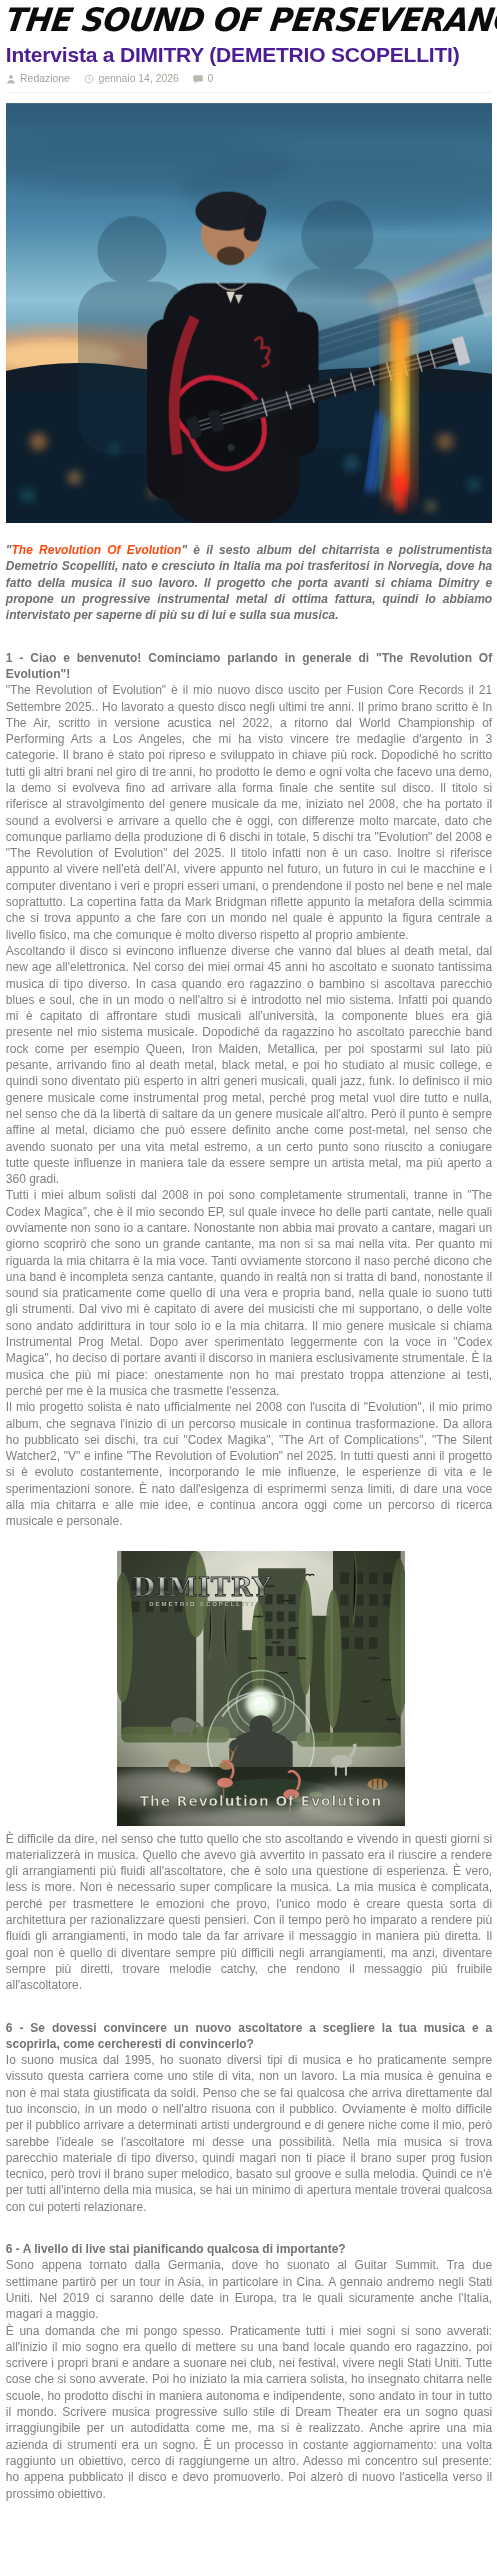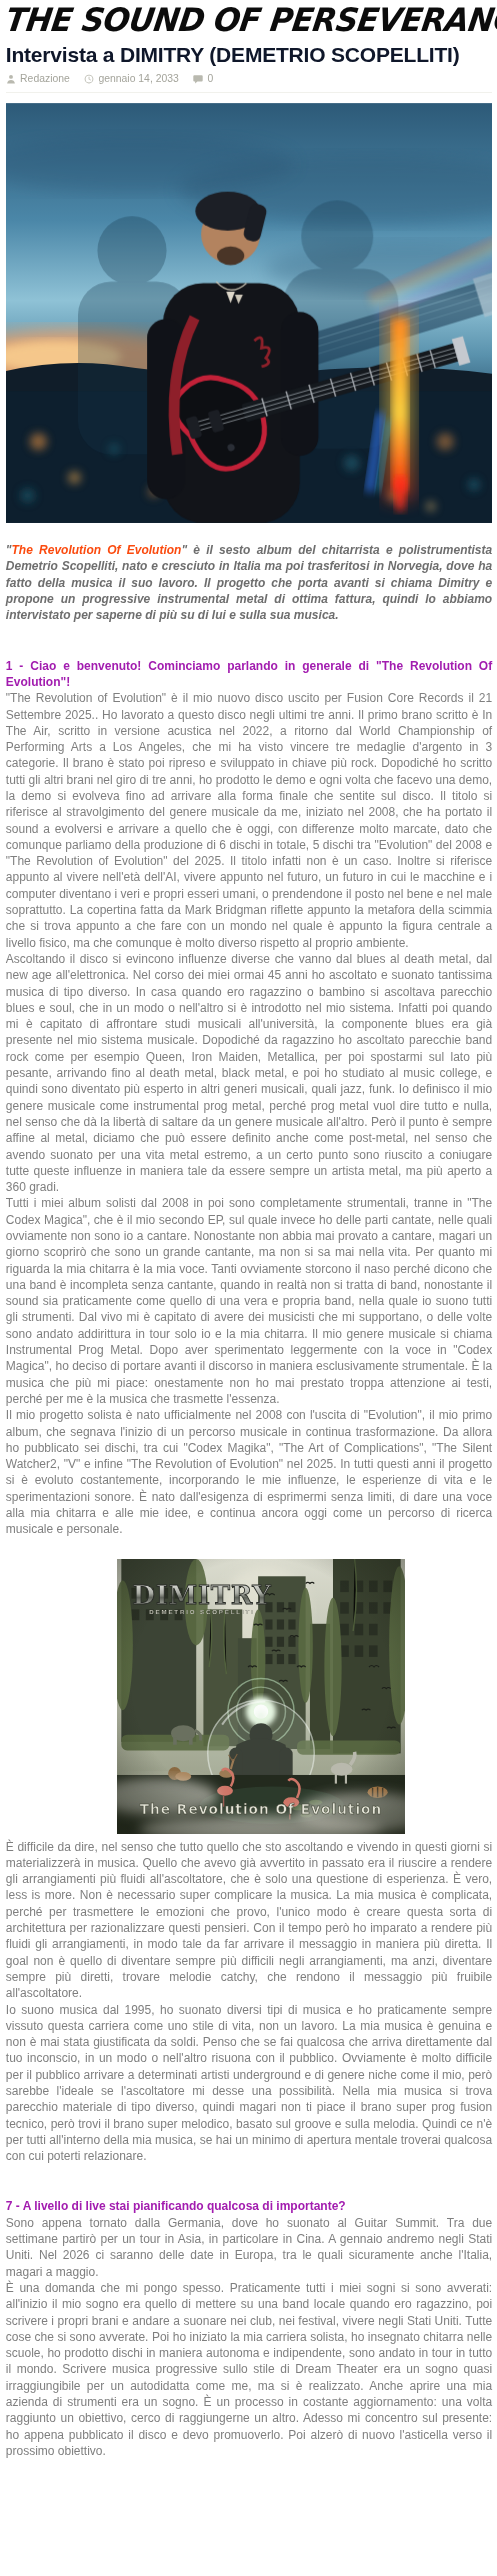--- a/index.html
+++ b/index.html
@@ -6,35 +6,35 @@
   body{font-family:"Liberation Sans","DejaVu Sans",sans-serif;}
   .page{width:498px;margin:0 auto;padding:1.4px 5.8px 10px;box-sizing:border-box;}
 
   .title{
     font-family:"DejaVu Sans","Liberation Sans",sans-serif;
     font-size:31px;font-weight:900;font-style:italic;color:#0c0c0c;
     margin:1.4px 0 0;line-height:1.12;white-space:nowrap;
     transform:skewX(-8deg) scaleY(1.04);transform-origin:left center;
     letter-spacing:-0.7px;
   }
-  .subtitle{font-size:21px;font-weight:700;color:#0f172a;margin:5px 0 2.9px;letter-spacing:-0.2px;line-height:1.15;}
+  .subtitle{font-size:21px;font-weight:700;color:#4c1d95;margin:5px 0 2.9px;letter-spacing:-0.2px;line-height:1.15;}
   .meta{display:flex;gap:14.4px;align-items:flex-start;color:#a4a49b;font-size:10.4px;padding:3.6px 0 8px;border-bottom:0.7px solid #f1f1ec;}
   .meta-item{display:flex;align-items:center;gap:4.3px;}
   .meta-item svg{width:10px;height:10px;fill:#b9b9af;display:block;}
 
   .hero{margin:10px 0 0;}
   .hero svg{display:block;}
   .album-figure{margin:21.6px auto 4.3px;width:265px;}
   .album-figure svg{display:block;}
 
   .content{margin-top:19px;}
   .content p{font-size:12px;line-height:16.3px;color:#7f7f7f;text-align:justify;margin:0;}
   p.intro{font-weight:700;font-style:italic;color:#6e6e6e;}
   .intro .hl{color:#fb4a0e;}
-  p.q{font-weight:700;color:#a21caf;margin-top:34px;}
+  p.q{font-weight:700;color:#737373;margin-top:26px;}
   p.a{margin-top:0;}
 </style>
 </head>
 <body>
 
 <div class="page">
 
   <h1 class="title">THE SOUND OF PERSEVERANCE</h1>
   <h2 class="subtitle">Intervista a DIMITRY (DEMETRIO SCOPELLITI)</h2>
 
@@ -43,21 +43,21 @@
       <svg viewBox="0 0 16 16">
           <circle cx="8" cy="4.6" r="3.1"></circle>
           <path d="M1.8 15c.5-3.6 3-5.4 6.2-5.4s5.7 1.8 6.2 5.4z"></path>
         </svg>
       <span>Redazione</span>
     </span>
     <span class="meta-item">
       <svg viewBox="0 0 16 16">
           <path d="M8 1a7 7 0 1 0 0 14A7 7 0 0 0 8 1zm0 12.6A5.6 5.6 0 1 1 8 2.4a5.6 5.6 0 0 1 0 11.2zM8.7 4.5H7.4v4l3.4 2 .6-1-2.7-1.6z"></path>
         </svg>
-      <span>gennaio 14, 2033</span>
+      <span>gennaio 14, 2026</span>
     </span>
     <span class="meta-item">
       <svg viewBox="0 0 16 16">
           <path d="M2 2h12c.9 0 1.5.6 1.5 1.5v7c0 .9-.6 1.5-1.5 1.5H7l-3.6 3v-3H2c-.9 0-1.5-.6-1.5-1.5v-7C.5 2.6 1.1 2 2 2z"></path>
         </svg>
       <span>0</span>
     </span>
   </div>
 
   <figure class="hero" style="margin:10px 0 0;">
@@ -377,22 +377,23 @@
           <text x="118" y="62" text-anchor="middle" font-family="DejaVu Serif, serif" font-size="36" font-weight="bold" letter-spacing="1" fill="url(#metal)" stroke="#2a2d28" stroke-width="1.2">DIMITRY</text>
           <text x="118" y="77" text-anchor="middle" font-family="Liberation Sans, sans-serif" font-size="8.5" font-weight="bold" letter-spacing="2.6" fill="#d7d7ca" stroke="#3a3d34" stroke-width="0.3">DEMETRIO SCOPELLITI</text>
         </g>
 
         <text x="200" y="354" text-anchor="middle" font-family="DejaVu Sans, sans-serif" font-size="19" font-weight="bold" letter-spacing="1.4" fill="#e5e5d8" stroke="#3c4032" stroke-width="0.8">The Revolution Of Evolution</text>
       </svg>
     </figure>
 
     <p class="a">È difficile da dire, nel senso che tutto quello che sto ascoltando e vivendo in questi giorni si materializzerà in musica. Quello che avevo già avvertito in passato era il riuscire a rendere gli arrangiamenti più fluidi all'ascoltatore, che è solo una questione di esperienza. È vero, less is more. Non è necessario super complicare la musica. La mia musica è complicata, perché per trasmettere le emozioni che provo, l'unico modo è creare questa sorta di architettura per razionalizzare questi pensieri. Con il tempo però ho imparato a rendere più fluidi gli arrangiamenti, in modo tale da far arrivare il messaggio in maniera più diretta. Il goal non è quello di diventare sempre più difficili negli arrangiamenti, ma anzi, diventare sempre più diretti, trovare melodie catchy, che rendono il messaggio più fruibile all'ascoltatore.</p>
 
+    <p class="q">6 - Se dovessi convincere un nuovo ascoltatore a scegliere la tua musica e a scoprirla, come cercheresti di convincerlo?</p>
     <p class="a">Io suono musica dal 1995, ho suonato diversi tipi di musica e ho praticamente sempre vissuto questa carriera come uno stile di vita, non un lavoro. La mia musica è genuina e non è mai stata giustificata da soldi. Penso che se fai qualcosa che arriva direttamente dal tuo inconscio, in un modo o nell'altro risuona con il pubblico. Ovviamente è molto difficile per il pubblico arrivare a determinati artisti underground e di genere niche come il mio, però sarebbe l'ideale se l'ascoltatore mi desse una possibilità. Nella mia musica si trova parecchio materiale di tipo diverso, quindi magari non ti piace il brano super prog fusion tecnico, però trovi il brano super melodico, basato sul groove e sulla melodia. Quindi ce n'è per tutti all'interno della mia musica, se hai un minimo di apertura mentale troverai qualcosa con cui poterti relazionare.</p>
 
-    <p class="q">7 - A livello di live stai pianificando qualcosa di importante?</p>
-    <p class="a">Sono appena tornato dalla Germania, dove ho suonato al Guitar Summit. Tra due settimane partirò per un tour in Asia, in particolare in Cina. A gennaio andremo negli Stati Uniti. Nel 2026 ci saranno delle date in Europa, tra le quali sicuramente anche l'Italia, magari a maggio.</p>
+    <p class="q">6 - A livello di live stai pianificando qualcosa di importante?</p>
+    <p class="a">Sono appena tornato dalla Germania, dove ho suonato al Guitar Summit. Tra due settimane partirò per un tour in Asia, in particolare in Cina. A gennaio andremo negli Stati Uniti. Nel 2019 ci saranno delle date in Europa, tra le quali sicuramente anche l'Italia, magari a maggio.</p>
 
     <p class="a">È una domanda che mi pongo spesso. Praticamente tutti i miei sogni si sono avverati: all'inizio il mio sogno era quello di mettere su una band locale quando ero ragazzino, poi scrivere i propri brani e andare a suonare nei club, nei festival, vivere negli Stati Uniti. Tutte cose che si sono avverate. Poi ho iniziato la mia carriera solista, ho insegnato chitarra nelle scuole, ho prodotto dischi in maniera autonoma e indipendente, sono andato in tour in tutto il mondo. Scrivere musica progressive sullo stile di Dream Theater era un sogno quasi irraggiungibile per un autodidatta come me, ma si è realizzato. Anche aprire una mia azienda di strumenti era un sogno. È un processo in costante aggiornamento: una volta raggiunto un obiettivo, cerco di raggiungerne un altro. Adesso mi concentro sul presente: ho appena pubblicato il disco e devo promuoverlo. Poi alzerò di nuovo l'asticella verso il prossimo obiettivo.</p>
 
   </div>
 </div>
 
 
 </body></html>

